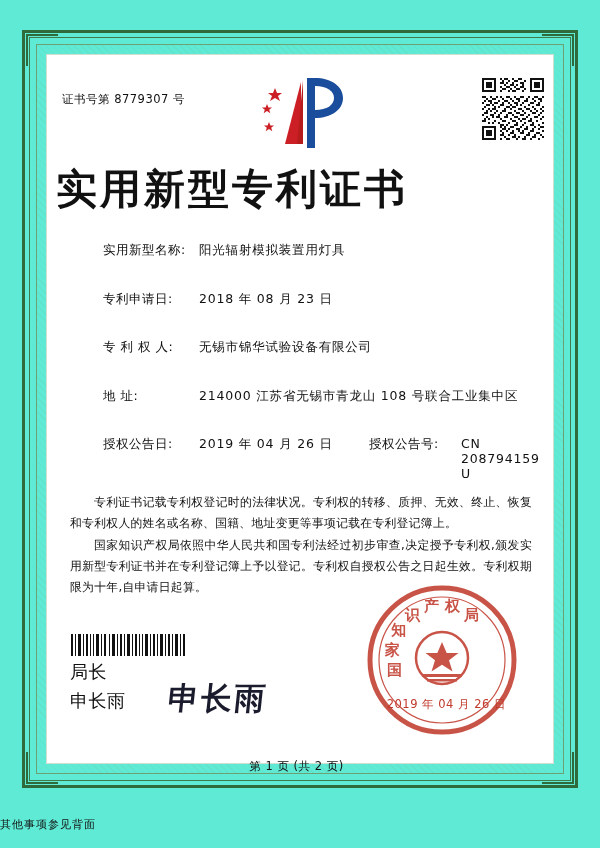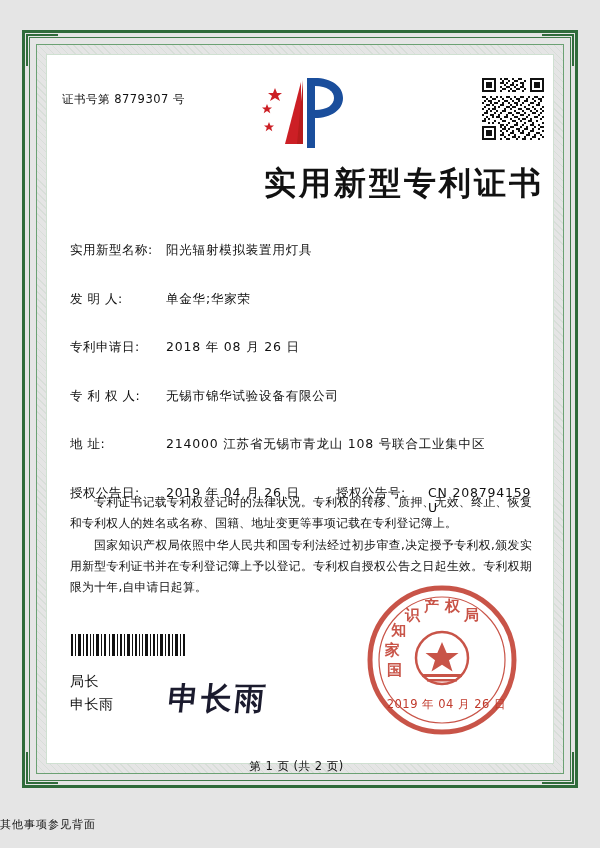--- a/index.html
+++ b/index.html
@@ -12,21 +12,21 @@
     height: 848px;
     font-family: "DejaVu Sans", "Liberation Sans", sans-serif;
     color: #1a1a1a;
     overflow: hidden;
   }
 
   .page {
     position: relative;
     width: 600px;
     height: 848px;
-    background: #e5e5e5;
+    background: #5eead4;
   }
 
   
   .frame-outer {
     position: absolute;
     left: 22px;
     top: 30px;
     right: 22px;
     bottom: 60px;
     border: 3px solid #2f6b3a;
@@ -115,24 +115,24 @@
     transform: translateX(-50%);
     width: 110px;
     height: 78px;
   }
 
   .doc-title {
     position: absolute;
     top: 98px;
     left: 0;
     right: 0;
-    text-align: right;
+    text-align: left;
     font-family: "DejaVu Serif", "Liberation Serif", serif;
     font-weight: bold;
-    font-size: 32px;
+    font-size: 41px;
     letter-spacing: 3px;
     color: #111;
   }
 
   .fields {
     position: absolute;
     top: 162px;
     left: 14px;
     right: 8px;
   }
@@ -140,20 +140,21 @@
     display: flex;
     align-items: baseline;
     margin-bottom: 15.5px;
     font-size: 12.5px;
     color: #111;
   }
   .field-label {
     width: 96px;
     flex: 0 0 96px;
     letter-spacing: 0.5px;
+    margin-left: 33px;
   }
   .field-value {
     flex: 1;
     letter-spacing: 0.8px;
     margin-top: 16px;
   }
   .field-row.dual .field-value { flex: 0 0 170px; }
   .field-row.dual .field-label2 {
     flex: 0 0 92px;
     letter-spacing: 0.5px;
@@ -183,21 +184,21 @@
     bottom: 98px;
     width: 116px;
     height: 22px;
   }
 
   
   .sign-block {
     position: absolute;
     left: 14px;
     bottom: 38px;
-    font-size: 14px;
+    font-size: 18px;
     line-height: 1.65;
     letter-spacing: 0.5px;
     color: #111;
   }
   .signature {
     position: absolute;
     left: 112px;
     bottom: 34px;
     font-family: "DejaVu Serif", serif;
     font-size: 31px;
@@ -494,26 +495,22 @@
     </div>
 
     <div class="doc-title">实用新型专利证书</div>
 
     <div class="fields">
       <div class="field-row">
         <div class="field-label">实用新型名称:</div>
         <div class="field-value">阳光辐射模拟装置用灯具</div>
       </div>
       <div class="field-row">
-        <div class="field-label">发 明 人:</div>
-        <div class="field-value">单金华;华家荣</div>
-      </div>
-      <div class="field-row">
         <div class="field-label">专利申请日:</div>
-        <div class="field-value">2018 年 08 月 26 日</div>
+        <div class="field-value">2018 年 08 月 23 日</div>
       </div>
       <div class="field-row">
         <div class="field-label">专 利 权 人:</div>
         <div class="field-value">无锡市锦华试验设备有限公司</div>
       </div>
       <div class="field-row">
         <div class="field-label">地        址:</div>
         <div class="field-value">214000 江苏省无锡市青龙山 108 号联合工业集中区</div>
       </div>
       <div class="field-row dual">

